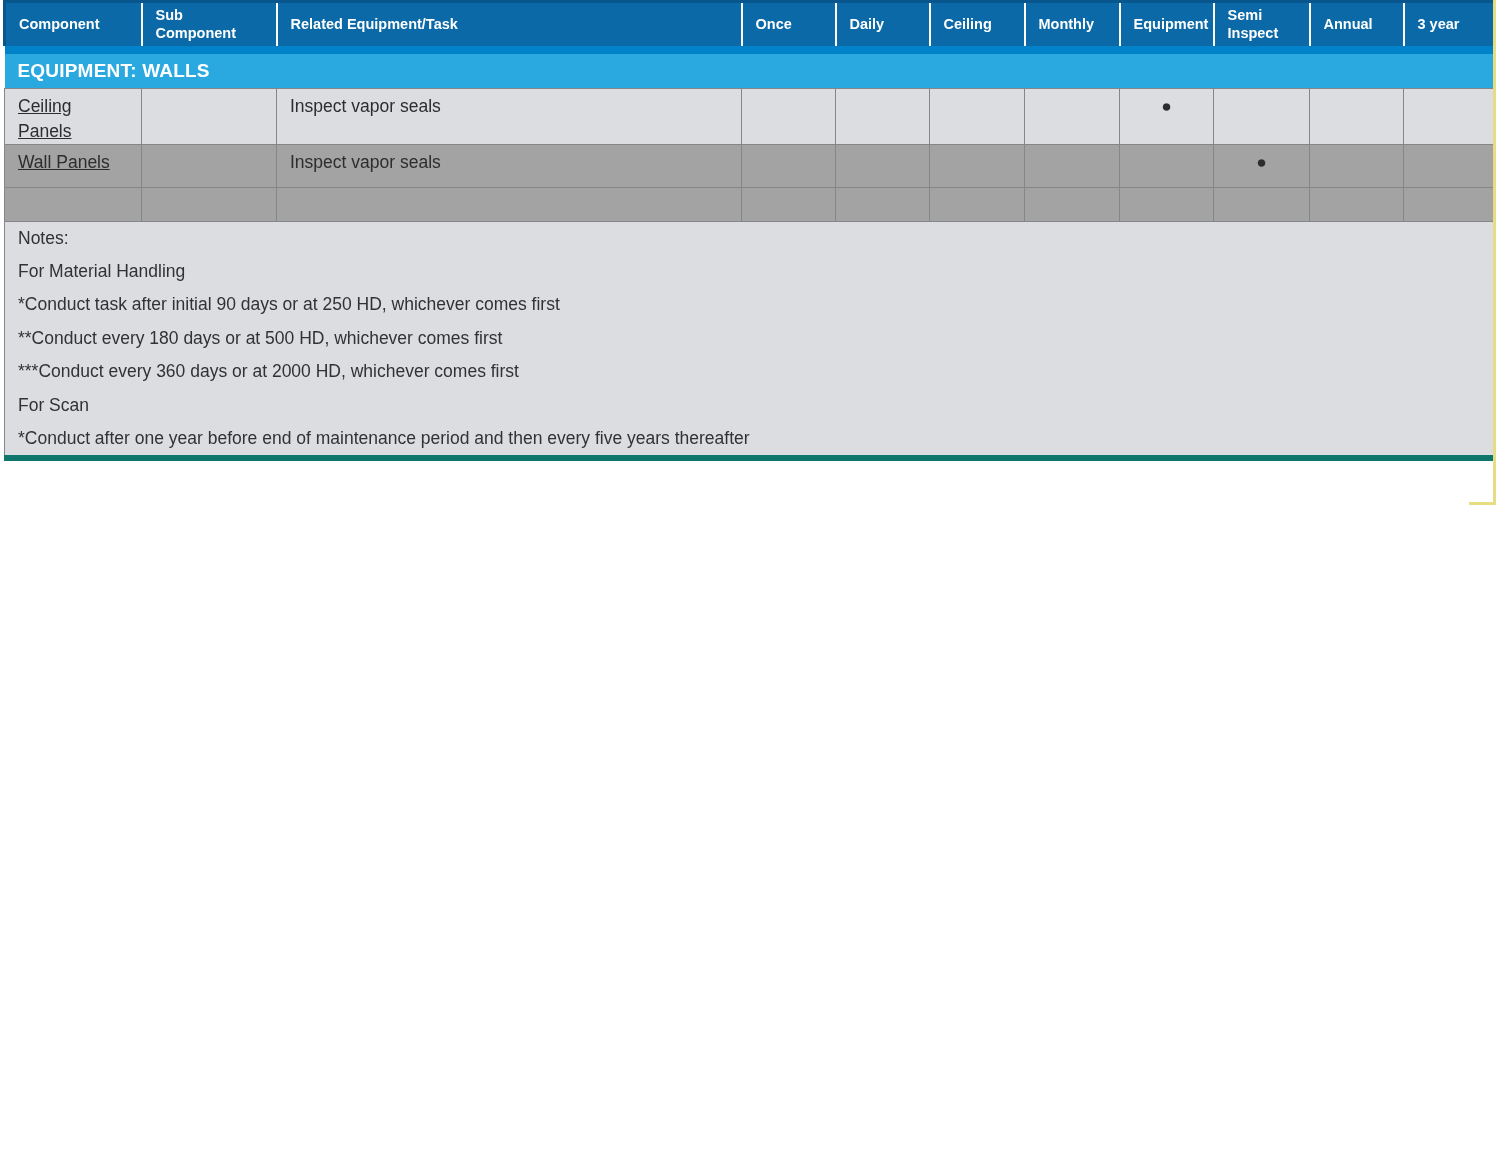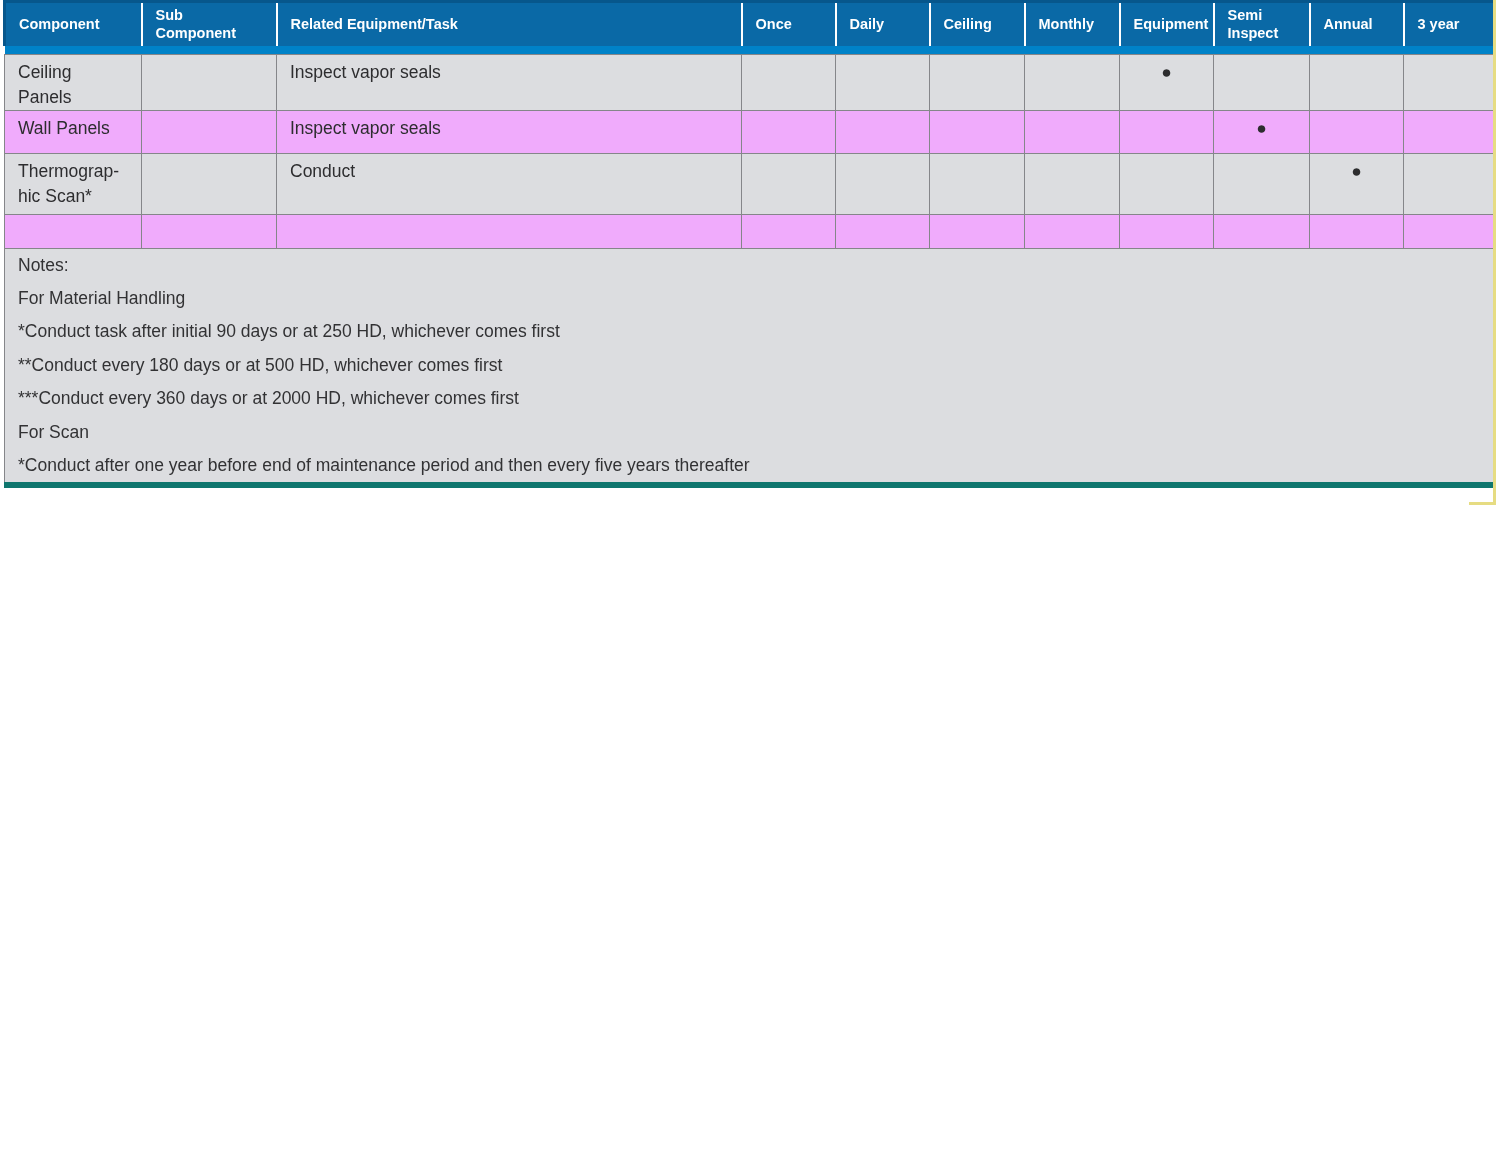--- a/index.html
+++ b/index.html
@@ -47,26 +47,26 @@
   tbody td.cell {
     border: 1px solid #85868a;
     vertical-align: top;
     box-sizing: border-box;
     font-size: 17.5px;
     color: #2d2d2f;
     line-height: 25px;
     overflow: hidden;
   }
   tr.gray td.cell  { background: #dcdde0; }
-  tr.white td.cell { background: #f0abfc; }
+  tr.white td.cell { background: #a3a3a3; }
   tr.h1 { height: 56px; }
   tr.h2 { height: 33px; }
   tr.h3 { height: 61px; }
   tr.h4 { height: 34px; }
-  td.c-comp { padding: 5px 16px 0 13px; }
+  td.c-comp { padding: 5px 16px 0 13px; text-decoration: underline; }
   td.c-sub  { padding: 5px 8px 0 13px; }
   td.c-task { padding: 5px 10px 12px 13px; }
   td.c-freq {
     text-align: center;
     padding: 5px 0 0 0;
     color: #1d6fa8;      
     font-size: 19px;
   }
 
   
@@ -156,20 +156,25 @@
             <span class="lbl">3 year</span>
           </th>
       </tr>
     </thead>
 
     <tbody>
       <tr class="strip">
           <td colspan="11"></td>
         </tr>
 
+      <tr class="band">
+        <td colspan="11">
+          <span class="band-label">EQUIPMENT: WALLS</span>
+        </td>
+      </tr>
 
       <tr class="gray h1">
         <td class="cell c-comp">Ceiling Panels</td>
         <td class="cell c-sub"></td>
         <td class="cell c-task">Inspect vapor seals</td>
         <td class="cell c-freq"></td>
         <td class="cell c-freq"></td>
         <td class="cell c-freq"></td>
         <td class="cell c-freq"></td>
         <td class="cell c-freq">●</td>
@@ -185,33 +190,20 @@
         <td class="cell c-freq"></td>
         <td class="cell c-freq"></td>
         <td class="cell c-freq"></td>
         <td class="cell c-freq"></td>
         <td class="cell c-freq"></td>
         <td class="cell c-freq">●</td>
         <td class="cell c-freq"></td>
         <td class="cell c-freq"></td>
       </tr>
 
-      <tr class="gray h3">
-        <td class="cell c-comp">Thermograp-hic Scan*</td>
-        <td class="cell c-sub"></td>
-        <td class="cell c-task">Conduct</td>
-        <td class="cell c-freq"></td>
-        <td class="cell c-freq"></td>
-        <td class="cell c-freq"></td>
-        <td class="cell c-freq"></td>
-        <td class="cell c-freq"></td>
-        <td class="cell c-freq"></td>
-        <td class="cell c-freq">●</td>
-        <td class="cell c-freq"></td>
-      </tr>
 
       <tr class="white h4">
         <td class="cell c-comp"></td>
         <td class="cell c-sub"></td>
         <td class="cell c-task"></td>
         <td class="cell c-freq"></td>
         <td class="cell c-freq"></td>
         <td class="cell c-freq"></td>
         <td class="cell c-freq"></td>
         <td class="cell c-freq"></td>

